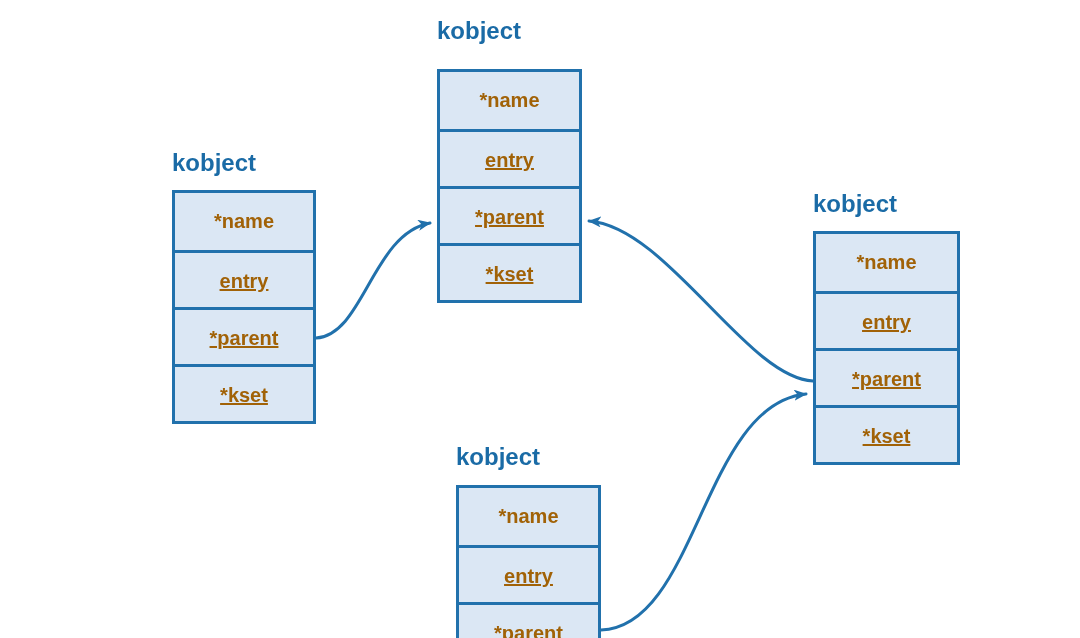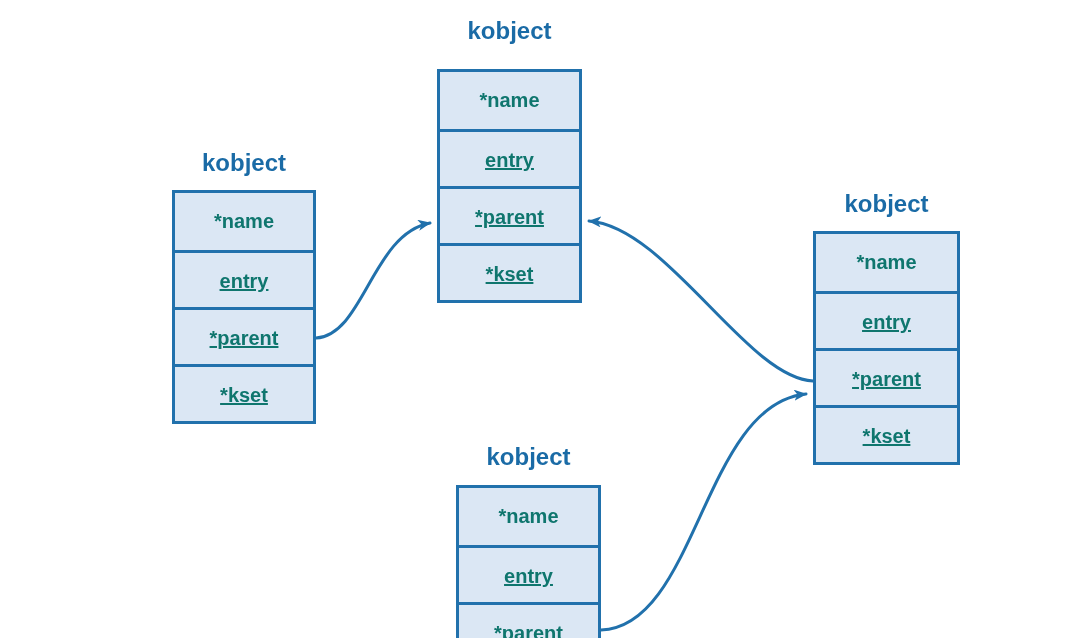--- a/index.html
+++ b/index.html
@@ -9,36 +9,36 @@
     width: 1080px;
     height: 638px;
     overflow: hidden;
     background: #ffffff;
     font-family: "Liberation Sans", "DejaVu Sans", sans-serif;
   }
   .struct { position: absolute; }
   .struct-title {
     height: 30px;
     line-height: 30px;
-    text-align: center;
+    text-align: left;
     font-size: 24px;
     font-weight: bold;
     color: #1a6ba6;
   }
   .struct-box {
     border: 3px solid #2171ac;
     background: #dbe7f4;
   }
   .row {
     height: 57px;
     line-height: 57px;
     text-align: center;
     font-size: 20px;
     font-weight: bold;
-    color: #0f766e;
+    color: #a16207;
   }
   .row + .row { border-top: 3px solid #2171ac; text-decoration: underline; }
 
   
   .struct-top-center  { left: 437px; top: 16px;  width: 145px; }
   .struct-top-center  .struct-box { margin-top: 23px; }
   .struct-left        { left: 172px; top: 148px; width: 144px; }
   .struct-left        .struct-box { margin-top: 12px; }
   .struct-right       { left: 813px; top: 189px; width: 147px; }
   .struct-right       .struct-box { margin-top: 12px; }

